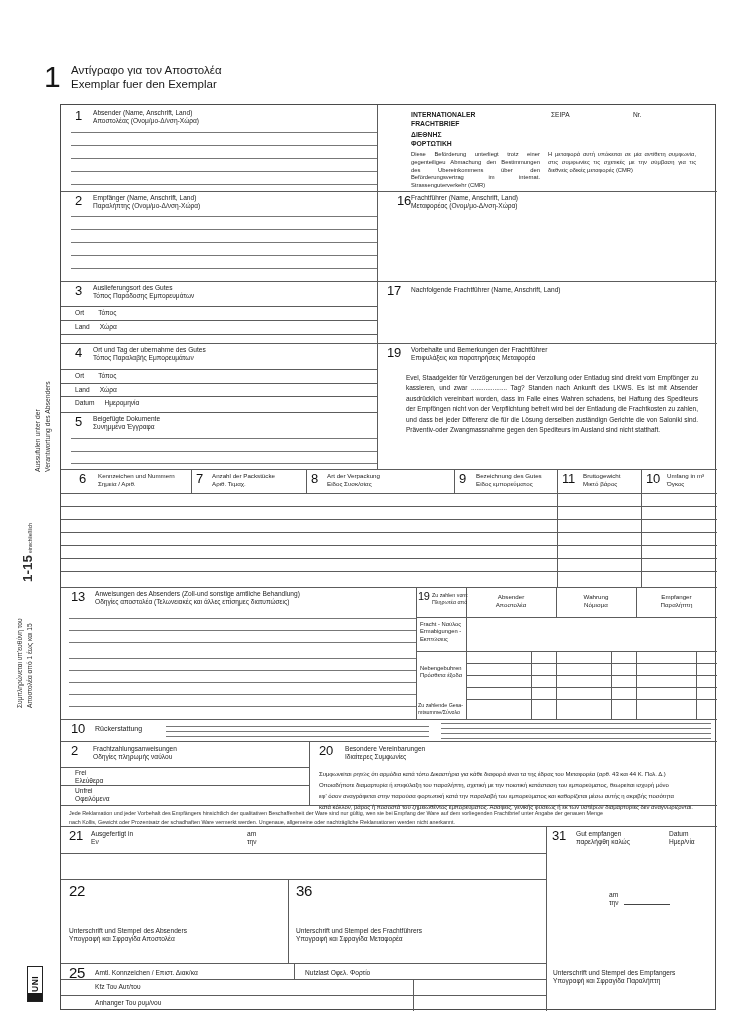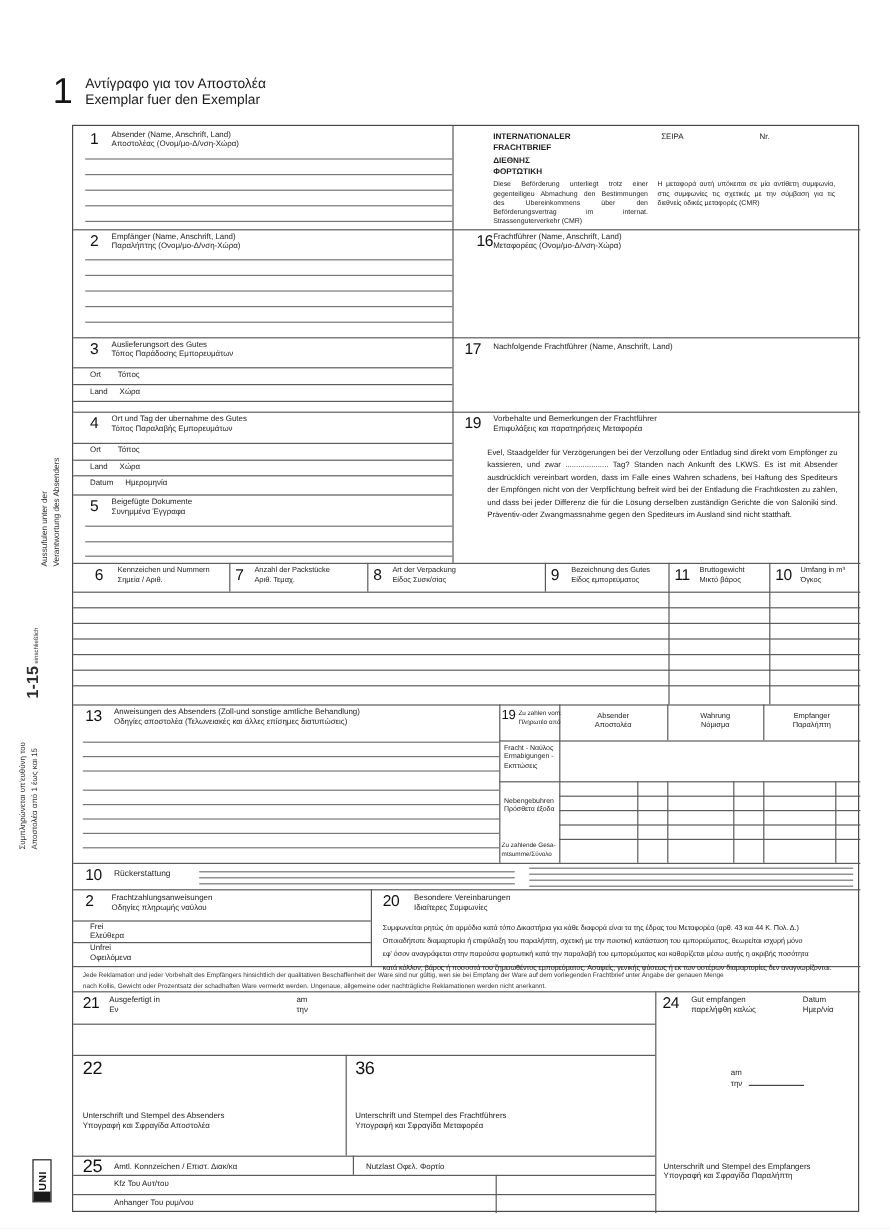--- a/index.html
+++ b/index.html
@@ -324,21 +324,21 @@
     <div class="lbl" style="left:30px;top:725px">
       <div>Ausgefertigt in</div>
         <div>Εν</div>
     </div>
     <div class="lbl" style="left:186px;top:725px">
       <div>am</div>
         <div>την</div>
     </div>
 
     <i class="vl" style="left:485px;top:721px;height:185px"></i>
-    <div class="num" style="left:491px;top:724px">24</div>
+    <div class="num" style="left:491px;top:724px">31</div>
     <div class="lbl" style="left:515px;top:725px">
       <div>Gut empfangen</div>
         <div>παρελήφθη καλώς</div>
     </div>
     <div class="lbl" style="left:608px;top:725px">
       <div>Datum</div>
         <div>Ημερ/νία</div>
     </div>
     <div class="lbl" style="left:548px;top:786px">
       <div>am</div>

